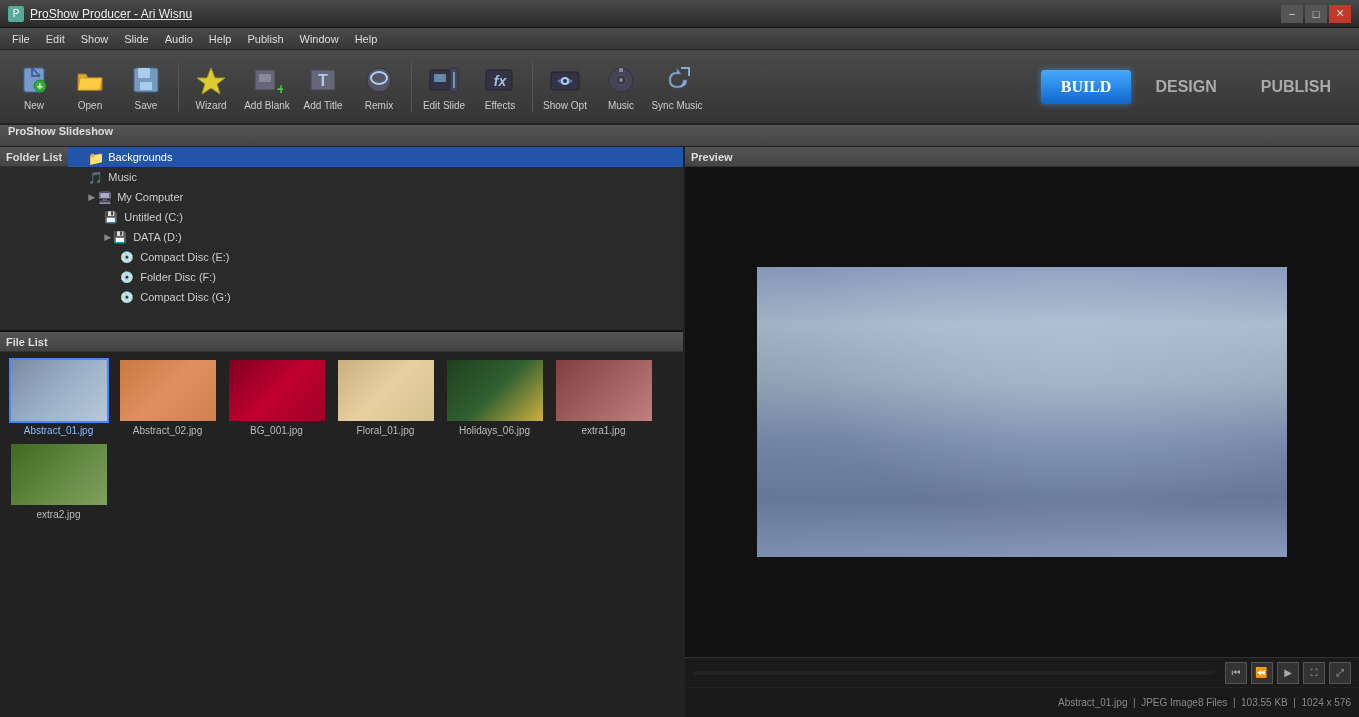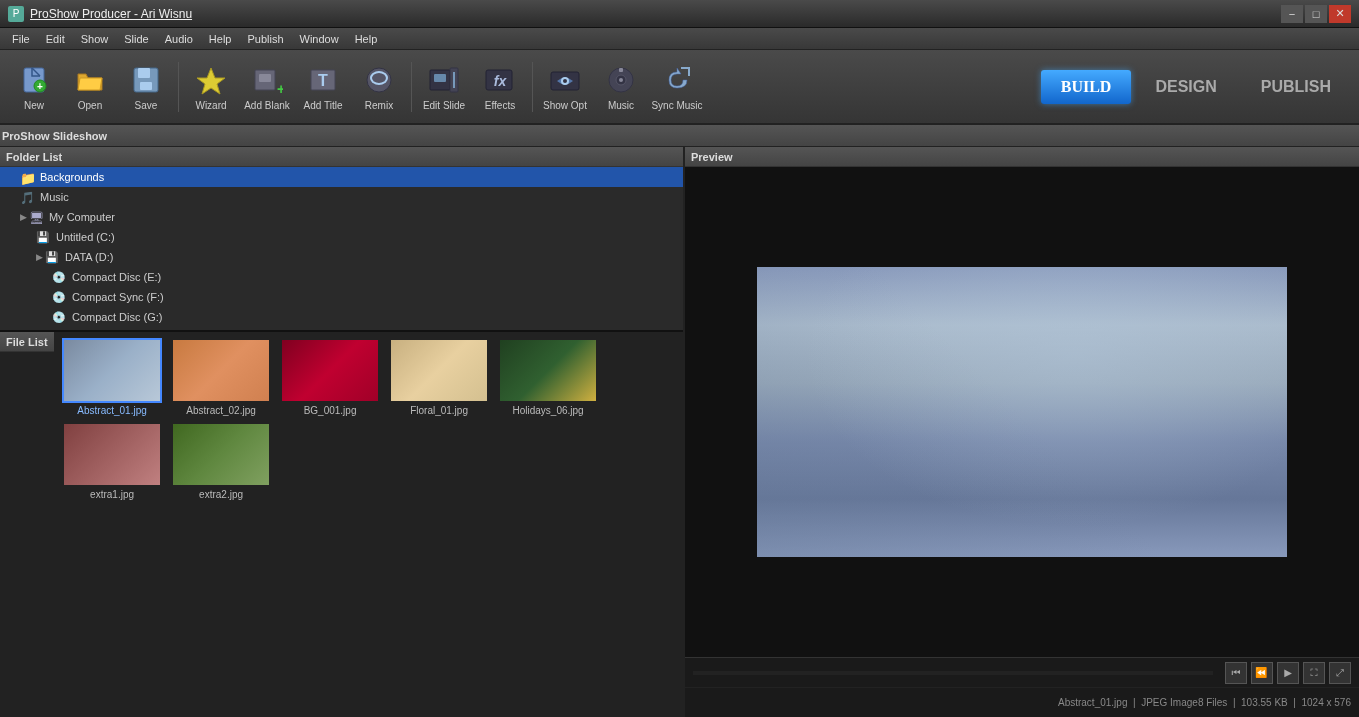--- a/index.html
+++ b/index.html
@@ -50,40 +50,40 @@
       padding: 8px 20px; font-size: 16px; font-weight: bold; border: none; cursor: pointer;
       color: white; border-radius: 3px;
     }
     .top-btn.build { background: linear-gradient(to bottom, #44aaff, #1166cc); box-shadow: 0 0 6px #44aaff88; font-family: Liberation Serif, serif; }
     .top-btn.design { background: transparent; color: #aaa; }
     .top-btn.publish { background: transparent; color: #aaa; }
 
     
     #app-title-bar {
       height: 22px; background: linear-gradient(to bottom, #555, #444);
-      display: flex; align-items: center; padding: 0 2px;
+      display: flex; padding: 0 8px;
       border-bottom: 1px solid #222; font-size: 11px; font-weight: bold; color: #ddd;
     }
 
     
     #main {
       display: flex; height: calc(717px - 28px - 22px - 75px - 22px);
       
     }
 
     
     #left-panel {
       width: 685px; display: flex; flex-direction: column;
       border-right: 2px solid #222;
     }
 
     
     #folder-section {
       height: 185px; background: #2a2a2a; border-bottom: 2px solid #111;
-      display: flex; flex-direction: column;
+      display: flex; flex-direction: row;
     }
     .section-header {
       height: 20px; background: linear-gradient(to bottom, #555, #444);
       display: flex; align-items: center; padding: 0 6px;
       font-size: 11px; font-weight: bold; color: #ddd;
       border-bottom: 1px solid #333;
     }
     #folder-list {
       flex: 1; overflow-y: auto; overflow-x: hidden;
       background: #2a2a2a; position: relative;
@@ -98,21 +98,21 @@
     .folder-indent-2 { padding-left: 36px; }
     .folder-indent-3 { padding-left: 52px; }
 
     
     #folder-list::-webkit-scrollbar { width: 12px; }
     #folder-list::-webkit-scrollbar-track { background: #333; }
     #folder-list::-webkit-scrollbar-thumb { background: #555; border: 1px solid #444; }
 
     
     #file-section {
-      flex: 1; background: #222; display: flex; 
+      flex: 1; background: #222; display: flex; flex-direction: column;
     }
     #file-list {
       flex: 1; overflow-y: auto; background: #222;
       display: flex; flex-wrap: wrap; align-content: flex-start;
       padding: 4px; gap: 0;
     }
     .file-thumb {
       display: flex; flex-direction: column; align-items: center;
       width: 105px; margin: 2px; cursor: pointer;
     }
@@ -406,21 +406,21 @@
           <span>DATA (D:)</span>
         </div>
 
         <div class="folder-item folder-indent-3">
           <span class="folder-icon icon-cdrom">💿</span>
           <span>Compact Disc (E:)</span>
         </div>
 
         <div class="folder-item folder-indent-3">
           <span class="folder-icon icon-cdrom">💿</span>
-          <span>Compact Sync (F:)</span>
+          <span>Folder Disc (F:)</span>
         </div>
 
         <div class="folder-item folder-indent-3">
           <span class="folder-icon icon-cdrom">💿</span>
           <span>Compact Disc (G:)</span>
         </div>
 
         <div class="folder-item folder-indent-3">
           
           

